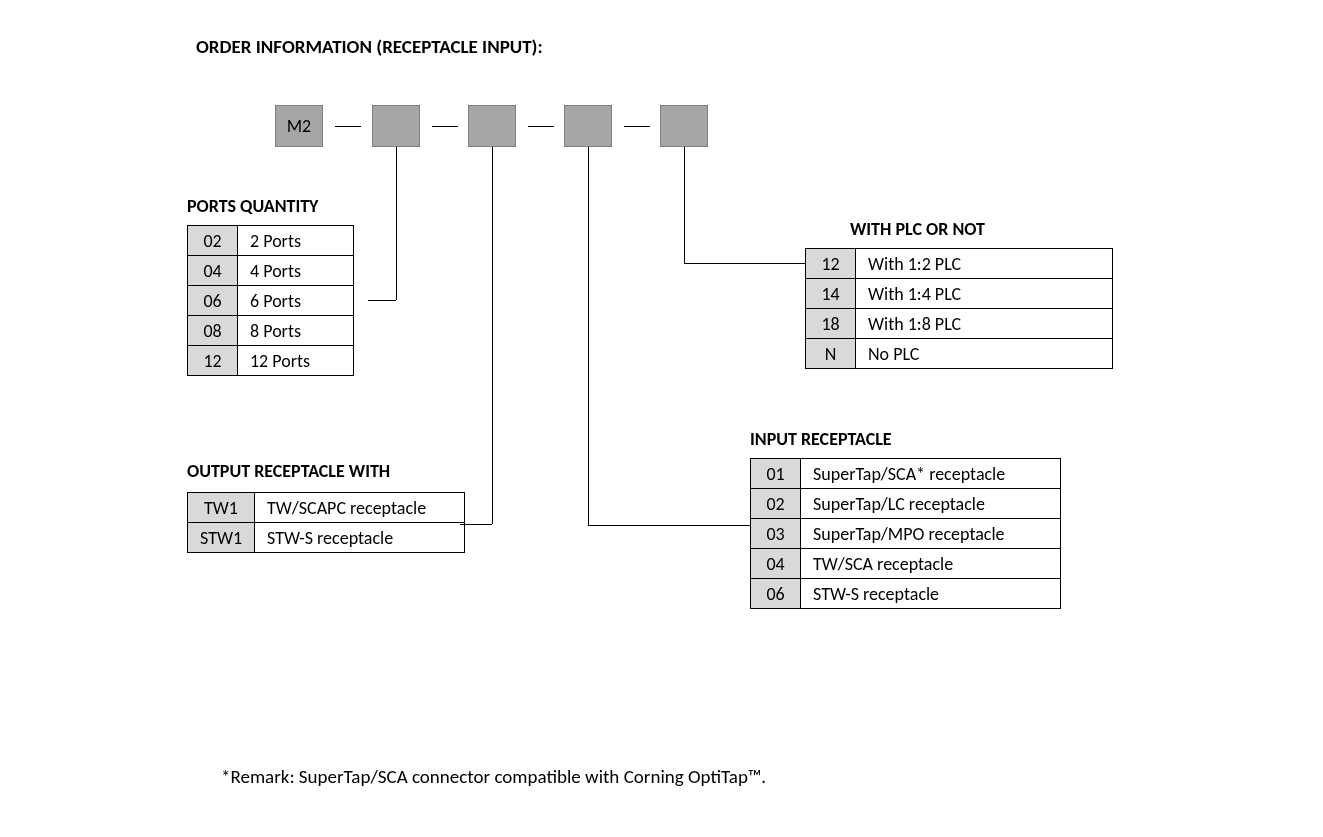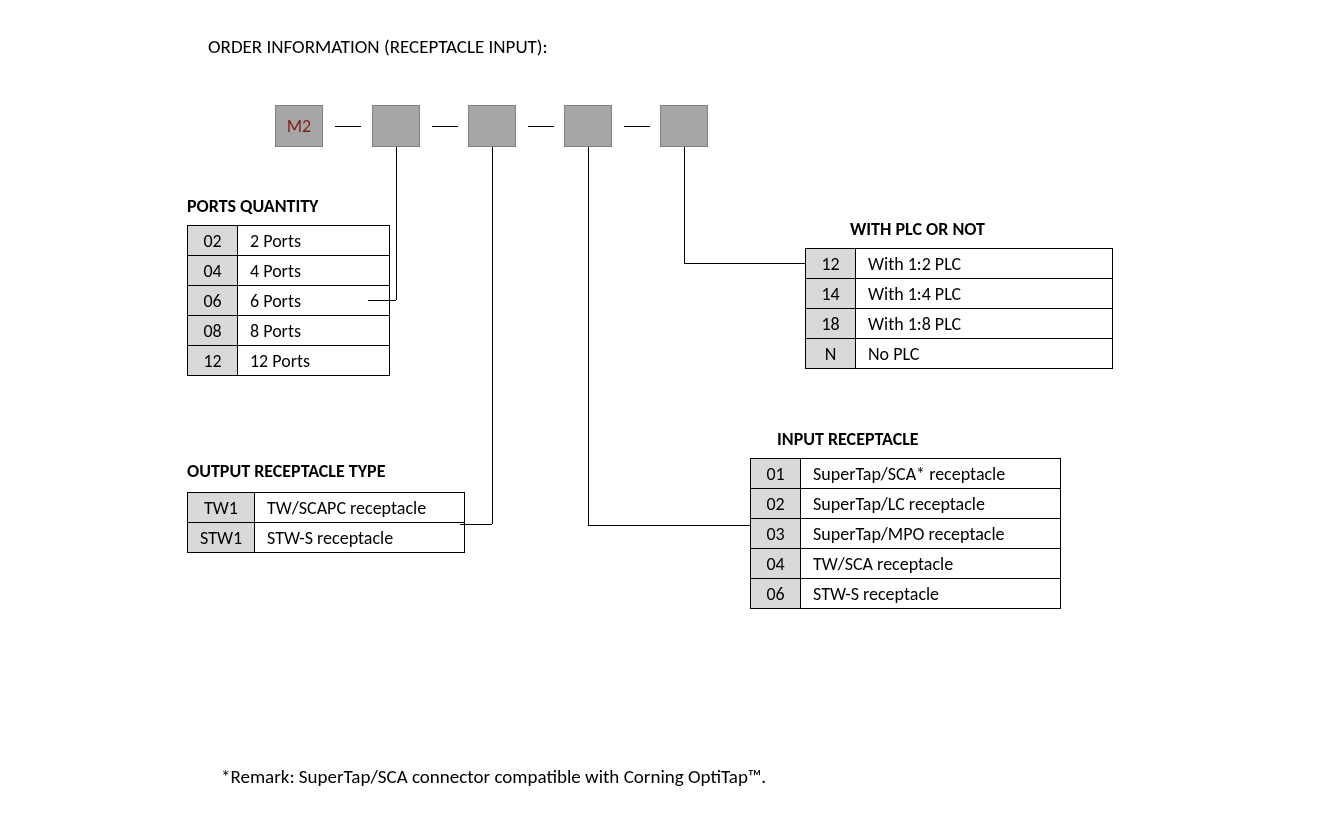--- a/index.html
+++ b/index.html
@@ -6,36 +6,36 @@
     body {
       font-family: Calibri, Arial, sans-serif;
       color: #000;
       background: #fff;
       width: 1323px;
       height: 837px;
       position: relative;
     }
     .page-title {
       position: absolute;
-      left: 208px;
+      left: 196px;
       top: 35px;
-      font-weight: normal;
+      font-weight: bold;
       font-size: 19px;
     }
     .code-box {
       position: absolute;
       background: #a6a6a6;
       border: 1px solid #808080;
       width: 48px;
       height: 42px;
       display: flex;
       align-items: center;
       justify-content: center;
       font-size: 18px;
-      color: #7f1d1d;
+      color: #000000;
     }
     .dash {
       position: absolute;
       font-size: 16px;
       height: 1px;
       background: #000;
       width: 26px;
     }
     .section-title {
       position: absolute;
@@ -82,21 +82,21 @@
 <div class="dash" style="left:528px; top:126px;"></div>
 <div class="code-box" style="left:564px; top:105px;"></div>
 <div class="dash" style="left:624px; top:126px;"></div>
 <div class="code-box" style="left:660px; top:105px;"></div>
 
 <div class="section-title" style="left:187px; top:195px;">PORTS QUANTITY</div>
 <table class="option-table" style="left:187px; top:225px;">
   <tbody>
       <tr>
         <td class="code-cell">02</td>
-        <td class="desc-cell" style="width:152px;">2 Ports</td>
+        <td class="desc-cell" style="width:116px;">2 Ports</td>
       </tr>
   <tr>
         <td class="code-cell">04</td>
         <td class="desc-cell">4 Ports</td>
       </tr>
   <tr>
         <td class="code-cell">06</td>
         <td class="desc-cell">6 Ports</td>
       </tr>
   <tr>
@@ -106,21 +106,21 @@
   <tr>
         <td class="code-cell">12</td>
         <td class="desc-cell">12 Ports</td>
       </tr>
 </tbody>
   </table>
 
 <div class="line-v" style="left:396px; top:147px; height:153px;"></div>
 <div class="line-h" style="left:368px; top:300px; width:28px;"></div>
 
-<div class="section-title" style="left:187px; top:460px;">OUTPUT RECEPTACLE TYPE</div>
+<div class="section-title" style="left:187px; top:460px;">OUTPUT RECEPTACLE WITH</div>
 <table class="option-table" style="left:187px; top:492px;">
   <tbody>
       <tr>
         <td class="code-cell" style="width:62px;">TW1</td>
         <td class="desc-cell" style="width:210px;">TW/SCAPC receptacle</td>
       </tr>
   <tr>
         <td class="code-cell">STW1</td>
         <td class="desc-cell">STW-S receptacle</td>
       </tr>
@@ -148,21 +148,21 @@
   <tr>
         <td class="code-cell">N</td>
         <td class="desc-cell">No PLC</td>
       </tr>
 </tbody>
   </table>
 
 <div class="line-v" style="left:684px; top:147px; height:116px;"></div>
 <div class="line-h" style="left:684px; top:263px; width:121px;"></div>
 
-<div class="section-title" style="left:750px; top:428px;margin-left:27px;">INPUT RECEPTACLE</div>
+<div class="section-title" style="left:750px; top:428px;">INPUT RECEPTACLE</div>
 <table class="option-table" style="left:750px; top:458px;">
   <tbody>
       <tr>
         <td class="code-cell">01</td>
         <td class="desc-cell" style="width:260px;">SuperTap/SCA* receptacle</td>
       </tr>
   <tr>
         <td class="code-cell">02</td>
         <td class="desc-cell">SuperTap/LC receptacle</td>
       </tr>

